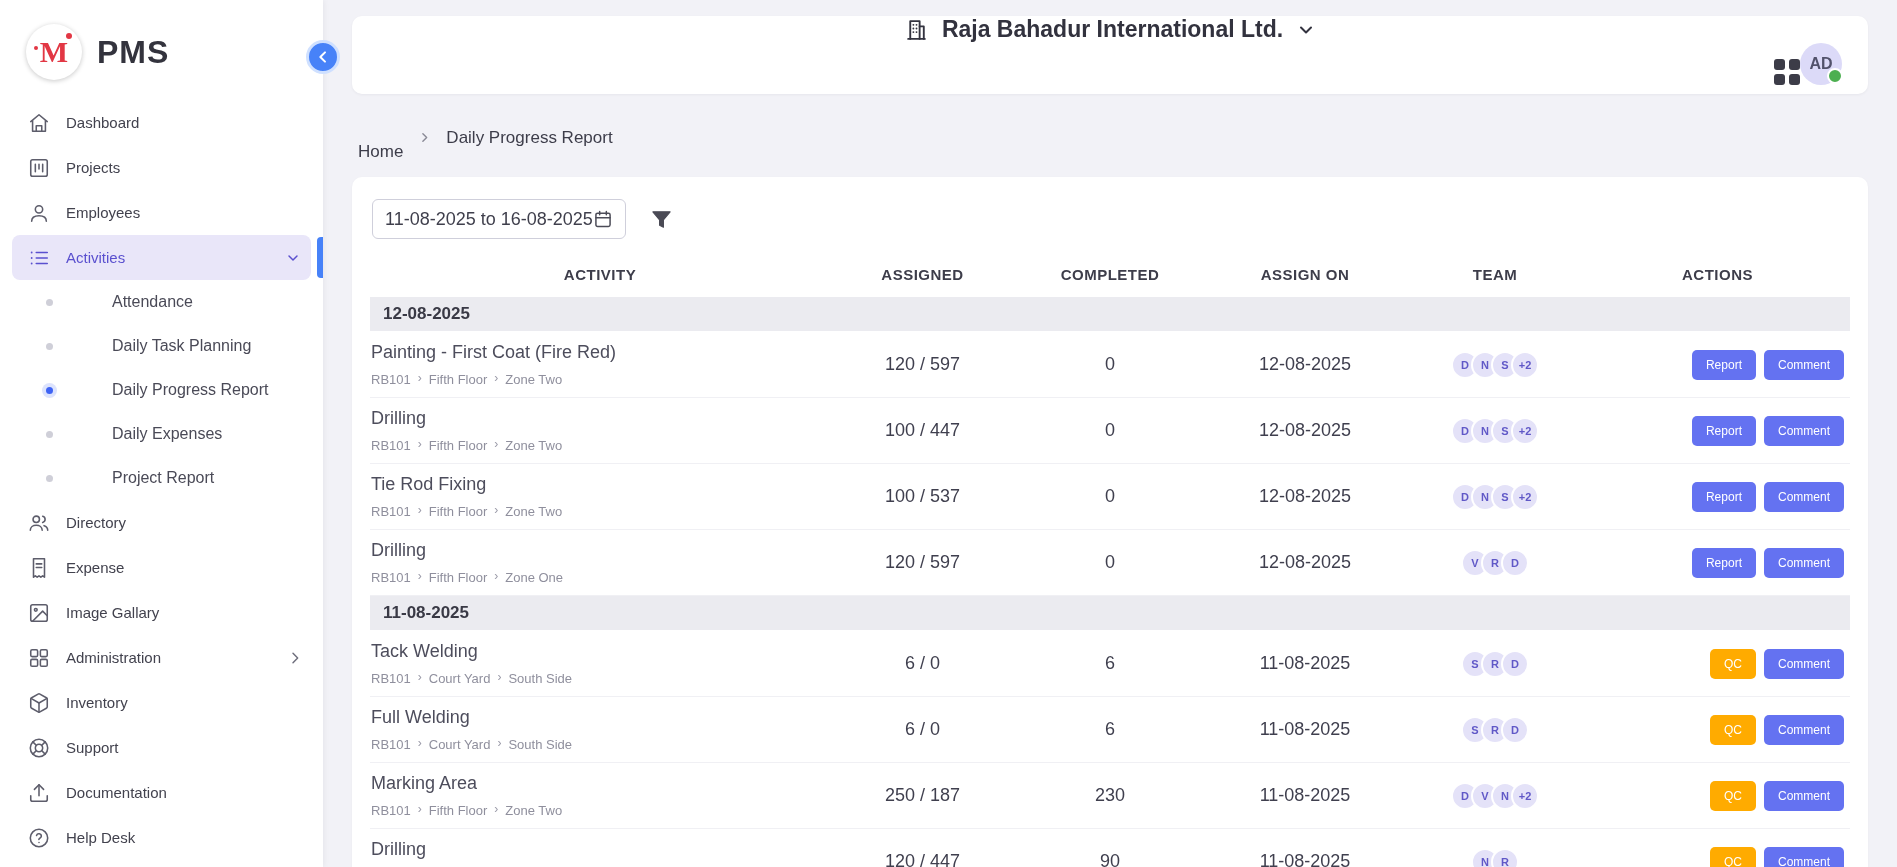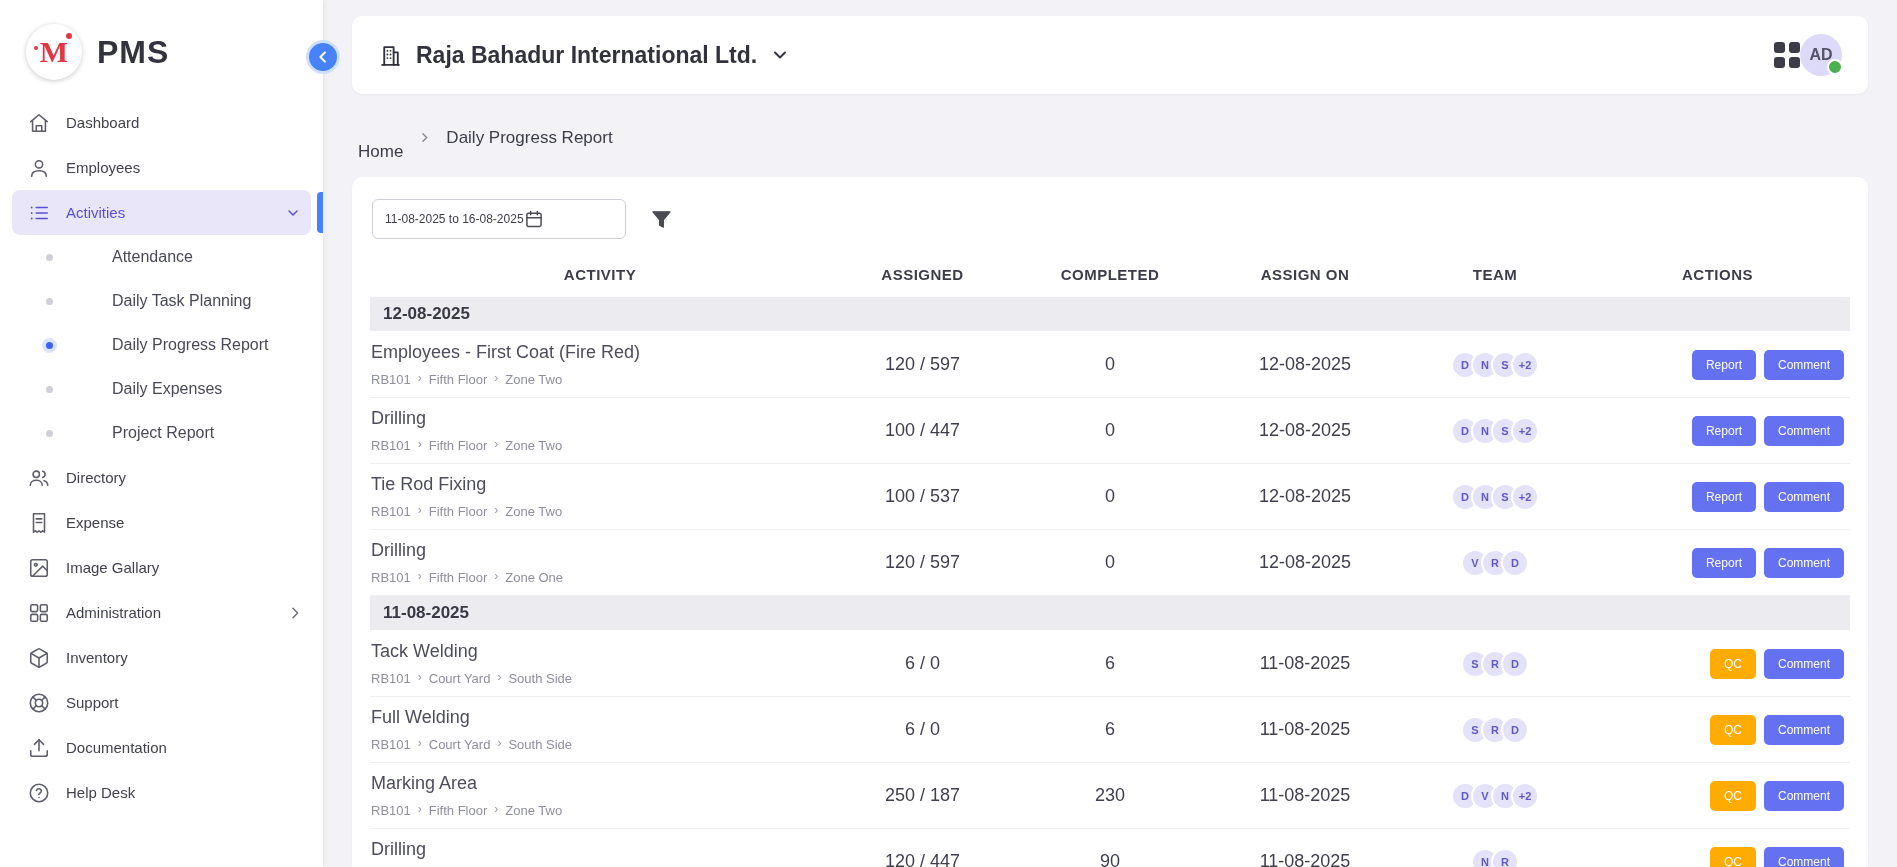--- a/index.html
+++ b/index.html
@@ -35,45 +35,45 @@
     background:#4782f8; border-radius:4px 0 0 4px; }
 
   .sub-item { display:flex; align-items:center; height:44px; padding-left:46px; font-size:16px; color:#4a4a57; cursor:pointer; }
   .sub-dot { width:7px; height:7px; border-radius:50%; background:#cfcfd8; flex-shrink:0; }
   .sub-item.active .sub-dot { background:#3e63f4; box-shadow:0 0 0 4px rgba(62,99,244,.18); }
   .sub-label { margin-left:59px; white-space:nowrap; }
 
   
   .main { flex:1; height:100%; padding:16px 29px 0; overflow:hidden; }
   .topbar { background:#fff; border-radius:10px; height:78px; display:flex; align-items:center;
-    padding:0 26px; box-shadow:0 1px 3px rgba(15,15,35,.05); }
+    padding:0 26px; box-shadow:0 1px 3px rgba(15,15,35,.05);flex-direction:column; }
   .company { display:flex; align-items:center; gap:13px; font-size:23px; font-weight:700; color:#32323e; cursor:pointer; }
   .company .b-icon { width:25px; height:25px; color:#33333f; display:flex; }
   .company .b-icon svg { width:25px; height:25px; }
   .company .c-chev { display:flex; color:#33333f; }
   .company .c-chev svg { width:20px; height:20px; }
-  .topbar-right { margin-left:auto; display:flex; align-items:center; }
+  .topbar-right { margin-left:auto; display:flex; align-items:flex-end; }
   .grid-btn { display:grid; grid-template-columns:11px 11px; grid-template-rows:11px 11px; gap:4px;
     background:none; border:none; cursor:pointer; }
   .grid-btn span { background:#3c3c48; border-radius:3px; }
   .avatar { width:42px; height:42px; border-radius:50%; background:#dcdaf8; color:#52526b; font-weight:700;
     font-size:16px; display:flex; align-items:center; justify-content:center; position:relative; cursor:pointer; }
   .avatar::after { content:""; position:absolute; right:-1px; bottom:1px; width:12px; height:12px;
     border-radius:50%; background:#4caf50; border:2px solid #fff; }
 
   .breadcrumb { display:flex; align-items:center; gap:15px; padding:19px 6px 15px; font-size:17px; color:#3d3d4a; }
   .breadcrumb a { color:#3d3d4a; text-decoration:none; cursor:pointer;margin-top:29px; }
   .bc-sep { display:flex; color:#8a8a96; }
   .bc-sep svg { width:13px; height:13px; }
 
   .card { background:#fff; border-radius:10px; padding:16px 18px 0; min-height:700px;
     box-shadow:0 1px 3px rgba(15,15,35,.04); }
   .toolbar { display:flex; align-items:center; gap:24px; padding:6px 2px 12px; }
   .date-input { width:254px; height:40px; border:1px solid #cfcfdb; border-radius:6px; display:flex;
-    align-items:center; padding:0 12px; font-size:12px; color:#3f3f4c; cursor:text; background:#fff; }
+    align-items:center; padding:0 12px; font-size:18px; color:#3f3f4c; cursor:text; background:#fff; }
   .date-input span { flex:1; white-space:nowrap; }
   .date-input .cal { display:flex; color:#4c4c58; }
   .date-input .cal svg { width:20px; height:20px; }
   .filter-btn { background:none; border:none; color:#4a4a55; cursor:pointer; display:flex; }
   .filter-btn svg { width:23px; height:23px; }
 
   .thead, .drow { display:grid; grid-template-columns:460px 185px 190px 200px 180px 1fr; align-items:center; }
   .thead { height:46px; font-size:15px; font-weight:700; color:#3d3d4a; letter-spacing:.5px; }
   .th { text-align:center; }
   .group-row { background:#ebebf0; height:34px; display:flex; align-items:center; padding:0 13px;
@@ -116,20 +116,29 @@
             <path d="M3 10.5 12 3l9 7.5"></path>
             <path d="M5 9.5V21h14V9.5"></path>
             <path d="M9 21v-6h6v6"></path>
           </svg>
         </span>
         <span class="nav-label">Dashboard</span>
       </div>
       <div class="nav-item">
         <span class="nav-icon">
           <svg viewBox="0 0 24 24" fill="none" stroke="currentColor" stroke-width="1.7" stroke-linecap="round" stroke-linejoin="round">
+            <rect x="3" y="3" width="18" height="18" rx="2"></rect>
+            <path d="M8 8v8M12 8v5M16 8v8"></path>
+          </svg>
+        </span>
+        <span class="nav-label">Projects</span>
+      </div>
+      <div class="nav-item">
+        <span class="nav-icon">
+          <svg viewBox="0 0 24 24" fill="none" stroke="currentColor" stroke-width="1.7" stroke-linecap="round" stroke-linejoin="round">
             <circle cx="12" cy="8" r="4"></circle>
             <path d="M4 21c0-4 3.5-6 8-6s8 2 8 6"></path>
           </svg>
         </span>
         <span class="nav-label">Employees</span>
       </div>
       <div class="nav-item active">
         <span class="nav-icon">
           <svg viewBox="0 0 24 24" fill="none" stroke="currentColor" stroke-width="1.7" stroke-linecap="round" stroke-linejoin="round">
             <path d="M9 6h12M9 12h12M9 18h12"></path>
@@ -321,21 +330,21 @@
         <div class="th">ASSIGN ON</div>
         <div class="th">TEAM</div>
         <div class="th">ACTIONS</div>
       </div>
       <div class="tbody">
           <div class="group-row">
             <span>12-08-2025</span>
           </div>
           <div class="drow">
             <div class="cell-activity">
-              <div class="row-title">Employees - First Coat (Fire Red)</div>
+              <div class="row-title">Painting - First Coat (Fire Red)</div>
               <div class="row-path">
                 <span>RB101</span>
                 <span class="pchev">›</span>
                 <span>Fifth Floor</span>
                 <span class="pchev">›</span>
                 <span>Zone Two</span>
               </div>
             </div>
             <div class="cell-num">120 / 597</div>
             <div class="cell-num">0</div>

